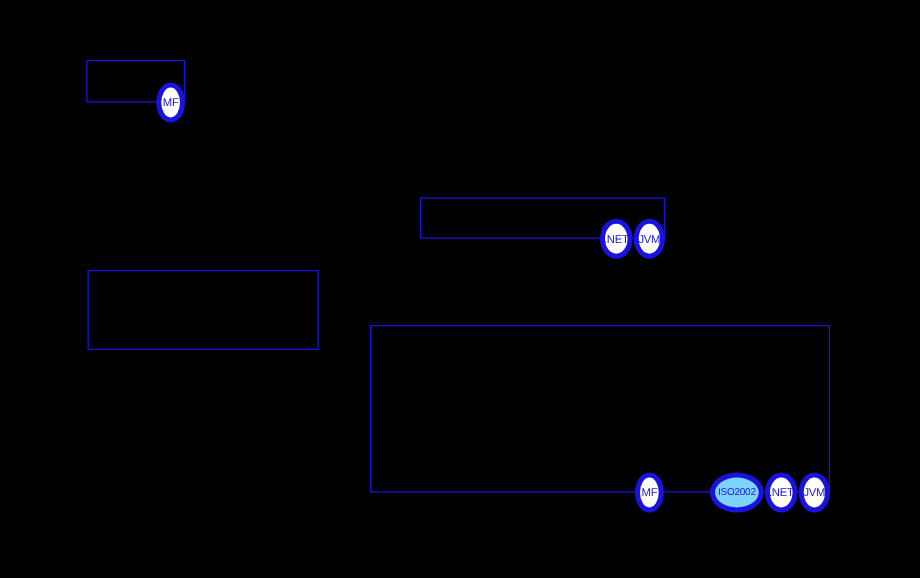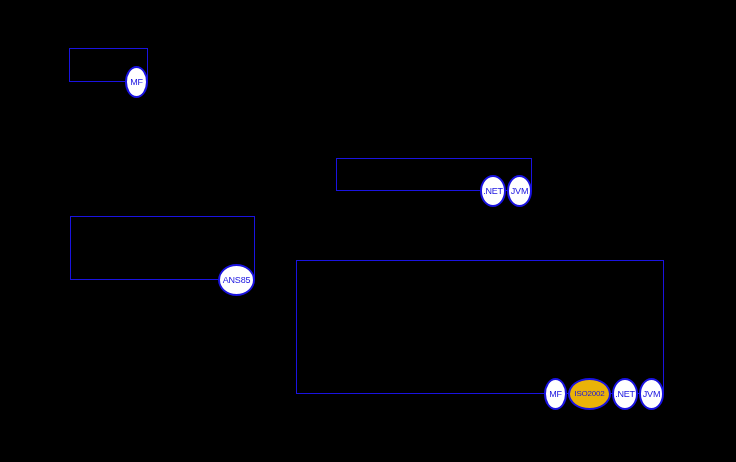--- a/index.html
+++ b/index.html
@@ -34,21 +34,21 @@
     gap: 1px;
     transform: translateY(-50%);
   }
   .badge {
     display: flex;
     align-items: center;
     justify-content: center;
     box-sizing: border-box;
     height: 32px;
     padding: 0 3px;
-    border: 2px solid #a16207;
+    border: 4px solid #a16207;
     border-radius: 50% / 50%;
     background: #ffffff;
     color: #1a13e0;
     font-family: "Liberation Sans", sans-serif;
     font-size: 9px;
     line-height: 1;
     letter-spacing: -0.2px;
     white-space: nowrap;
   }
   .badge.w-mf      { width: 23px; }
@@ -64,23 +64,20 @@
     <div class="region" style="left: 69px; top: 48px; width: 79px; height: 34px; border-color: rgb(26, 19, 224);"></div>
     <div class="badge-row" style="left: 69px; top: 82px; width: 79px; justify-content: flex-end;">
       <div class="badge w-mf" style="background: rgb(255, 255, 255); color: rgb(26, 19, 224); border-color: rgb(26, 19, 224);">MF</div>
     </div>
     <div class="region" style="left: 336px; top: 158px; width: 196px; height: 33px; border-color: rgb(26, 19, 224);"></div>
     <div class="badge-row" style="left: 336px; top: 191px; width: 196px; justify-content: flex-end;">
       <div class="badge w-net" style="background: rgb(255, 255, 255); color: rgb(26, 19, 224); border-color: rgb(26, 19, 224);">.NET</div>
       <div class="badge w-jvm" style="background: rgb(255, 255, 255); color: rgb(26, 19, 224); border-color: rgb(26, 19, 224);">JVM</div>
     </div>
     <div class="region" style="left: 70px; top: 216px; width: 185px; height: 64px; border-color: rgb(26, 19, 224);"></div>
-    <div class="badge-row" style="left: 70px; top: 280px; width: 185px; justify-content: flex-end;">
-      <div class="badge w-ans85" style="background: rgb(255, 255, 255); color: rgb(26, 19, 224); border-color: rgb(26, 19, 224);">ANS85</div>
-    </div>
     <div class="region" style="left: 296px; top: 260px; width: 368px; height: 134px; border-color: rgb(26, 19, 224);"></div>
     <div class="badge-row" style="left: 296px; top: 394px; width: 368px; justify-content: flex-end;">
       <div class="badge w-mf" style="background: rgb(255, 255, 255); color: rgb(26, 19, 224); border-color: rgb(26, 19, 224);">MF</div>
-      <div class="badge w-iso2002" style="background: #eab308; color: rgb(26, 19, 224); border-color: rgb(26, 19, 224);">ISO2002</div>
+      <div class="badge w-iso2002" style="background: #7dd3fc; color: rgb(26, 19, 224); border-color: rgb(26, 19, 224); margin-left: 36px;">ISO2002</div>
       <div class="badge w-net" style="background: rgb(255, 255, 255); color: rgb(26, 19, 224); border-color: rgb(26, 19, 224);">.NET</div>
       <div class="badge w-jvm" style="background: rgb(255, 255, 255); color: rgb(26, 19, 224); border-color: rgb(26, 19, 224);">JVM</div>
     </div>
   </div>
 
 </body></html>

